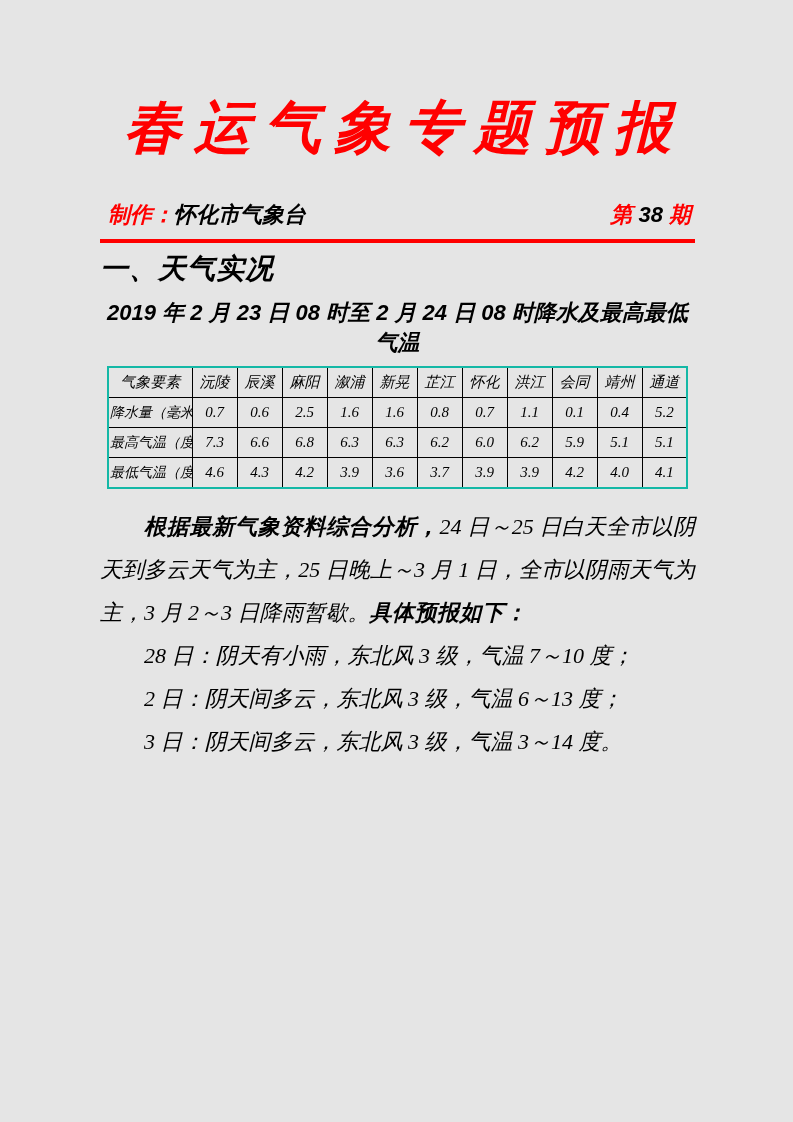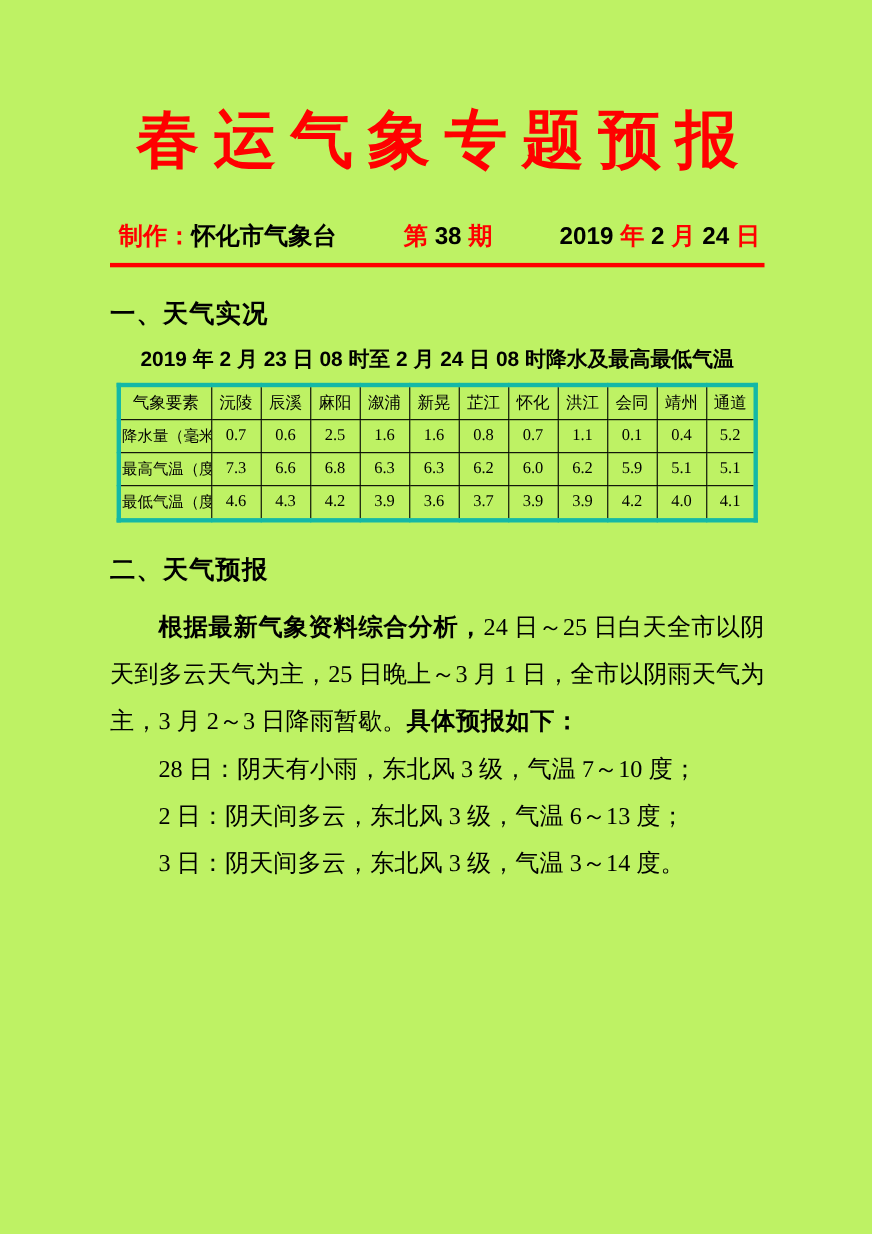--- a/index.html
+++ b/index.html
@@ -1,25 +1,26 @@
 <!DOCTYPE html>
 <html><head>
 <meta charset="utf-8">
 <style>
   html,body { margin:0; padding:0; background:#ffffff; }
   .page {
     position:relative;
     width:793px; height:1122px;
     margin:0 auto;
-    background:#bef264;
+    background:#e5e5e5;
     box-sizing:border-box;
     padding:86px 98px 0 100px;
     font-family:"Liberation Serif", serif;
     color:#000;
     overflow:hidden;
+    font-style:italic;
   }
   .doc-title {
     text-align:center;
     color:#ff0000;
     font-family:"DejaVu Serif", serif;
     font-weight:bold;
     font-size:57px;
     line-height:82px;
     letter-spacing:13px;
     text-indent:13px; 
@@ -39,38 +40,38 @@
   .red { color:#ff0000; }
   .black { color:#000000; }
   .red-rule {
     border:none;
     border-top:4px solid #ff0000;
     margin:9px 0 0 0;
   }
   .section-heading {
     font-family:"Liberation Sans", sans-serif;
     font-weight:bold;
-    font-size:23px;
+    font-size:28px;
     line-height:30px;
-    margin:27px 0 0 0;
+    margin:11px 0 0 0;
     letter-spacing:1px;
   }
   .table-caption {
     text-align:center;
     font-family:"Liberation Sans", sans-serif;
     font-weight:bold;
-    font-size:19px;
+    font-size:22px;
     margin-top:14px;
   }
   table.weather {
     border-collapse:collapse;
     table-layout:fixed;
     width:578px;
     margin:8px auto 16px auto;
-    border:4px solid #14b8a6;
+    border:2px solid #14b8a6;
   }
   table.weather th, table.weather td {
     border:1px solid #000;
     height:29px;
     padding:0 1px;
     text-align:center;
     vertical-align:middle;
     font-weight:normal;
     font-size:15px;
     font-family:"Liberation Serif", serif;
@@ -95,21 +96,20 @@
 </head>
 <body>
 
 <div class="page">
 
   <div class="doc-title">春运气象专题预报</div>
 
   <div class="header-row">
     <span><span class="red">制作：</span><span class="black">怀化市气象台</span></span>
     <span><span class="red">第 </span><span class="black">38</span><span class="red"> 期</span></span>
-    <span><span class="black">2019 </span><span class="red">年 </span><span class="black">2 </span><span class="red">月 </span><span class="black">24 </span><span class="red">日</span></span>
   </div>
 
   <hr class="red-rule">
 
   <div class="section-heading">一、天气实况</div>
 
   <div class="table-caption">2019 年 2 月 23 日 08 时至 2 月 24 日 08 时降水及最高最低气温</div>
 
   <table class="weather">
     <colgroup>
@@ -181,21 +181,20 @@
         <td>3.7</td>
         <td>3.9</td>
         <td>3.9</td>
         <td>4.2</td>
         <td>4.0</td>
         <td>4.1</td>
       </tr>
     </tbody>
   </table>
 
-  <div class="section-heading">二、天气预报</div>
 
   <div class="body-text">
     <p><span class="bold-seg">根据最新气象资料综合分析，</span><span>24 日～25 日白天全市以阴天到多云天气为主，25 日晚上～3 月 1 日，全市以阴雨天气为主，3 月 2～3 日降雨暂歇。</span><span class="bold-seg">具体预报如下：</span></p>
     <p>28 日：阴天有小雨，东北风 3 级，气温 7～10 度；</p>
     <p>2 日：阴天间多云，东北风 3 级，气温 6～13 度；</p>
     <p>3 日：阴天间多云，东北风 3 级，气温 3～14 度。</p>
   </div>
 
 </div>
 

